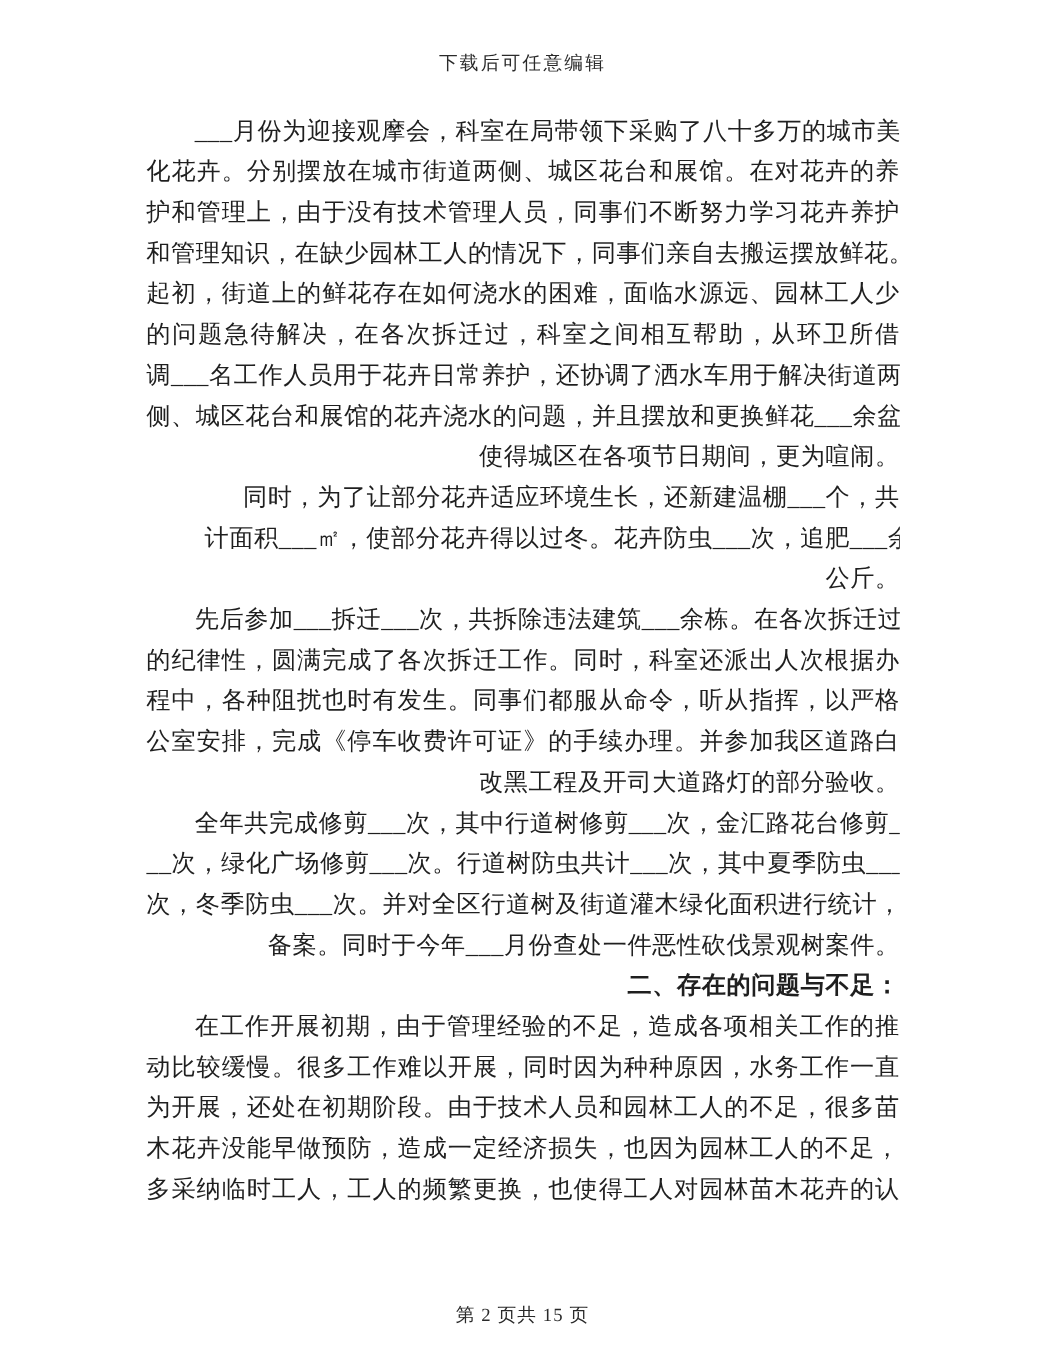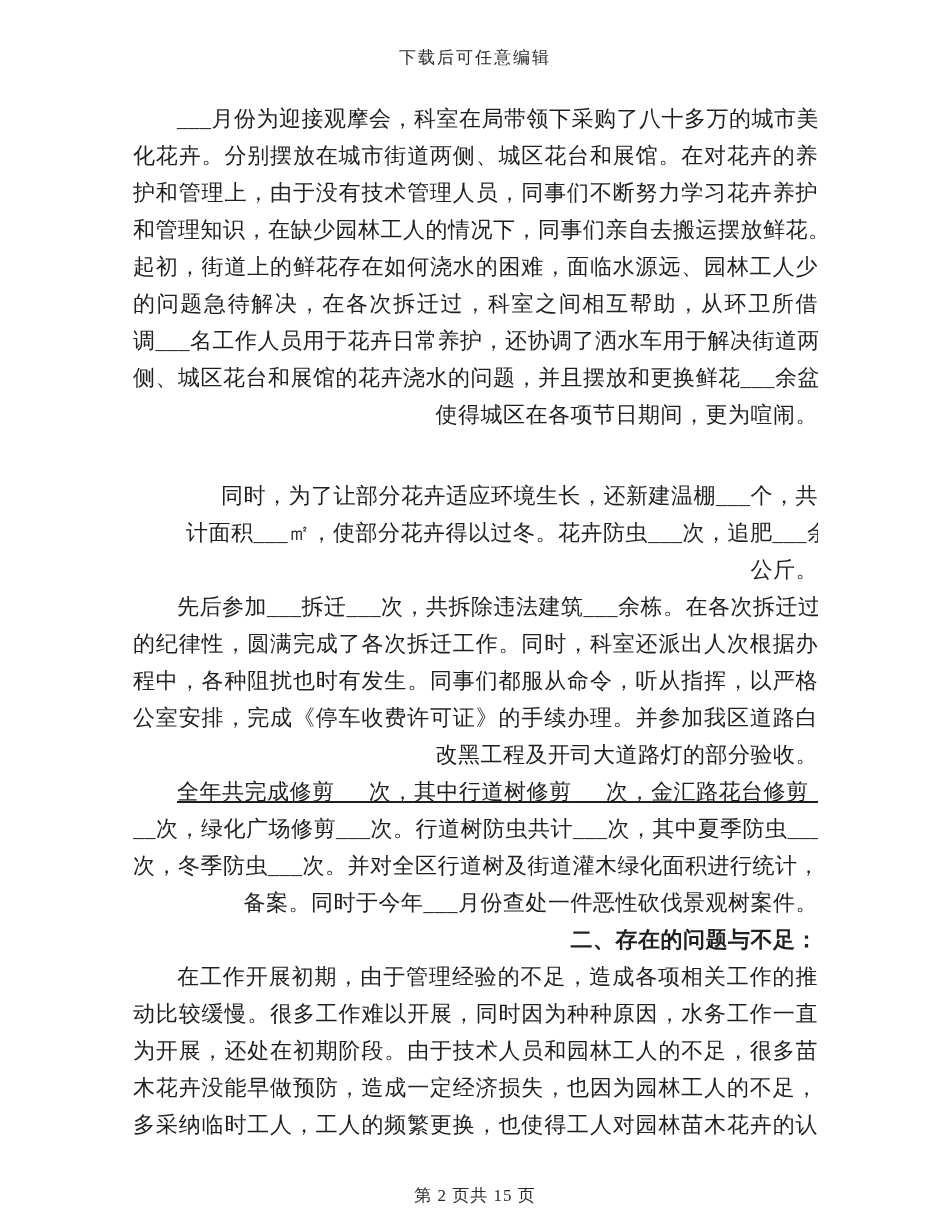--- a/index.html
+++ b/index.html
@@ -68,29 +68,29 @@
 <div class="content">
     <div class="line" style="padding-left: 44px;">___月份为迎接观摩会，科室在局带领下采购了八十多万的城市美</div>
     <div class="line">化花卉。分别摆放在城市街道两侧、城区花台和展馆。在对花卉的养</div>
     <div class="line">护和管理上，由于没有技术管理人员，同事们不断努力学习花卉养护</div>
     <div class="line">和管理知识，在缺少园林工人的情况下，同事们亲自去搬运摆放鲜花。</div>
     <div class="line">起初，街道上的鲜花存在如何浇水的困难，面临水源远、园林工人少</div>
     <div class="line">的问题急待解决，在各次拆迁过，科室之间相互帮助，从环卫所借</div>
     <div class="line">调___名工作人员用于花卉日常养护，还协调了洒水车用于解决街道两</div>
     <div class="line">侧、城区花台和展馆的花卉浇水的问题，并且摆放和更换鲜花___余盆，</div>
     <div class="line no-justify">使得城区在各项节日期间，更为喧闹。</div>
-    <div class="line no-justify" style="padding-left: 44px; margin-top: 44px;">同时，为了让部分花卉适应环境生长，还新建温棚___个，共</div>
+    <div class="line no-justify" style="padding-left: 44px;">同时，为了让部分花卉适应环境生长，还新建温棚___个，共</div>
     <div class="line no-justify" style="padding-left: 53px;">计面积___㎡，使部分花卉得以过冬。花卉防虫___次，追肥___余</div>
     <div class="line no-justify">公斤。</div>
     <div class="line" style="padding-left: 44px; font-family: Liberation Serif, serif;">先后参加___拆迁___次，共拆除违法建筑___余栋。在各次拆迁过</div>
     <div class="line">的纪律性，圆满完成了各次拆迁工作。同时，科室还派出人次根据办</div>
     <div class="line">程中，各种阻扰也时有发生。同事们都服从命令，听从指挥，以严格</div>
     <div class="line">公室安排，完成《停车收费许可证》的手续办理。并参加我区道路白</div>
     <div class="line no-justify">改黑工程及开司大道路灯的部分验收。</div>
-    <div class="line" style="padding-left: 44px; text-decoration: underline;">全年共完成修剪___次，其中行道树修剪___次，金汇路花台修剪_</div>
+    <div class="line" style="padding-left: 44px;">全年共完成修剪___次，其中行道树修剪___次，金汇路花台修剪_</div>
     <div class="line">__次，绿化广场修剪___次。行道树防虫共计___次，其中夏季防虫___</div>
     <div class="line">次，冬季防虫___次。并对全区行道树及街道灌木绿化面积进行统计，</div>
     <div class="line no-justify">备案。同时于今年___月份查处一件恶性砍伐景观树案件。</div>
     <div class="line no-justify bold" style="padding-left: 44px;">二、存在的问题与不足：</div>
     <div class="line" style="padding-left: 44px;">在工作开展初期，由于管理经验的不足，造成各项相关工作的推</div>
     <div class="line">动比较缓慢。很多工作难以开展，同时因为种种原因，水务工作一直</div>
     <div class="line">为开展，还处在初期阶段。由于技术人员和园林工人的不足，很多苗</div>
     <div class="line">木花卉没能早做预防，造成一定经济损失，也因为园林工人的不足，</div>
     <div class="line">多采纳临时工人，工人的频繁更换，也使得工人对园林苗木花卉的认</div>
   </div>

